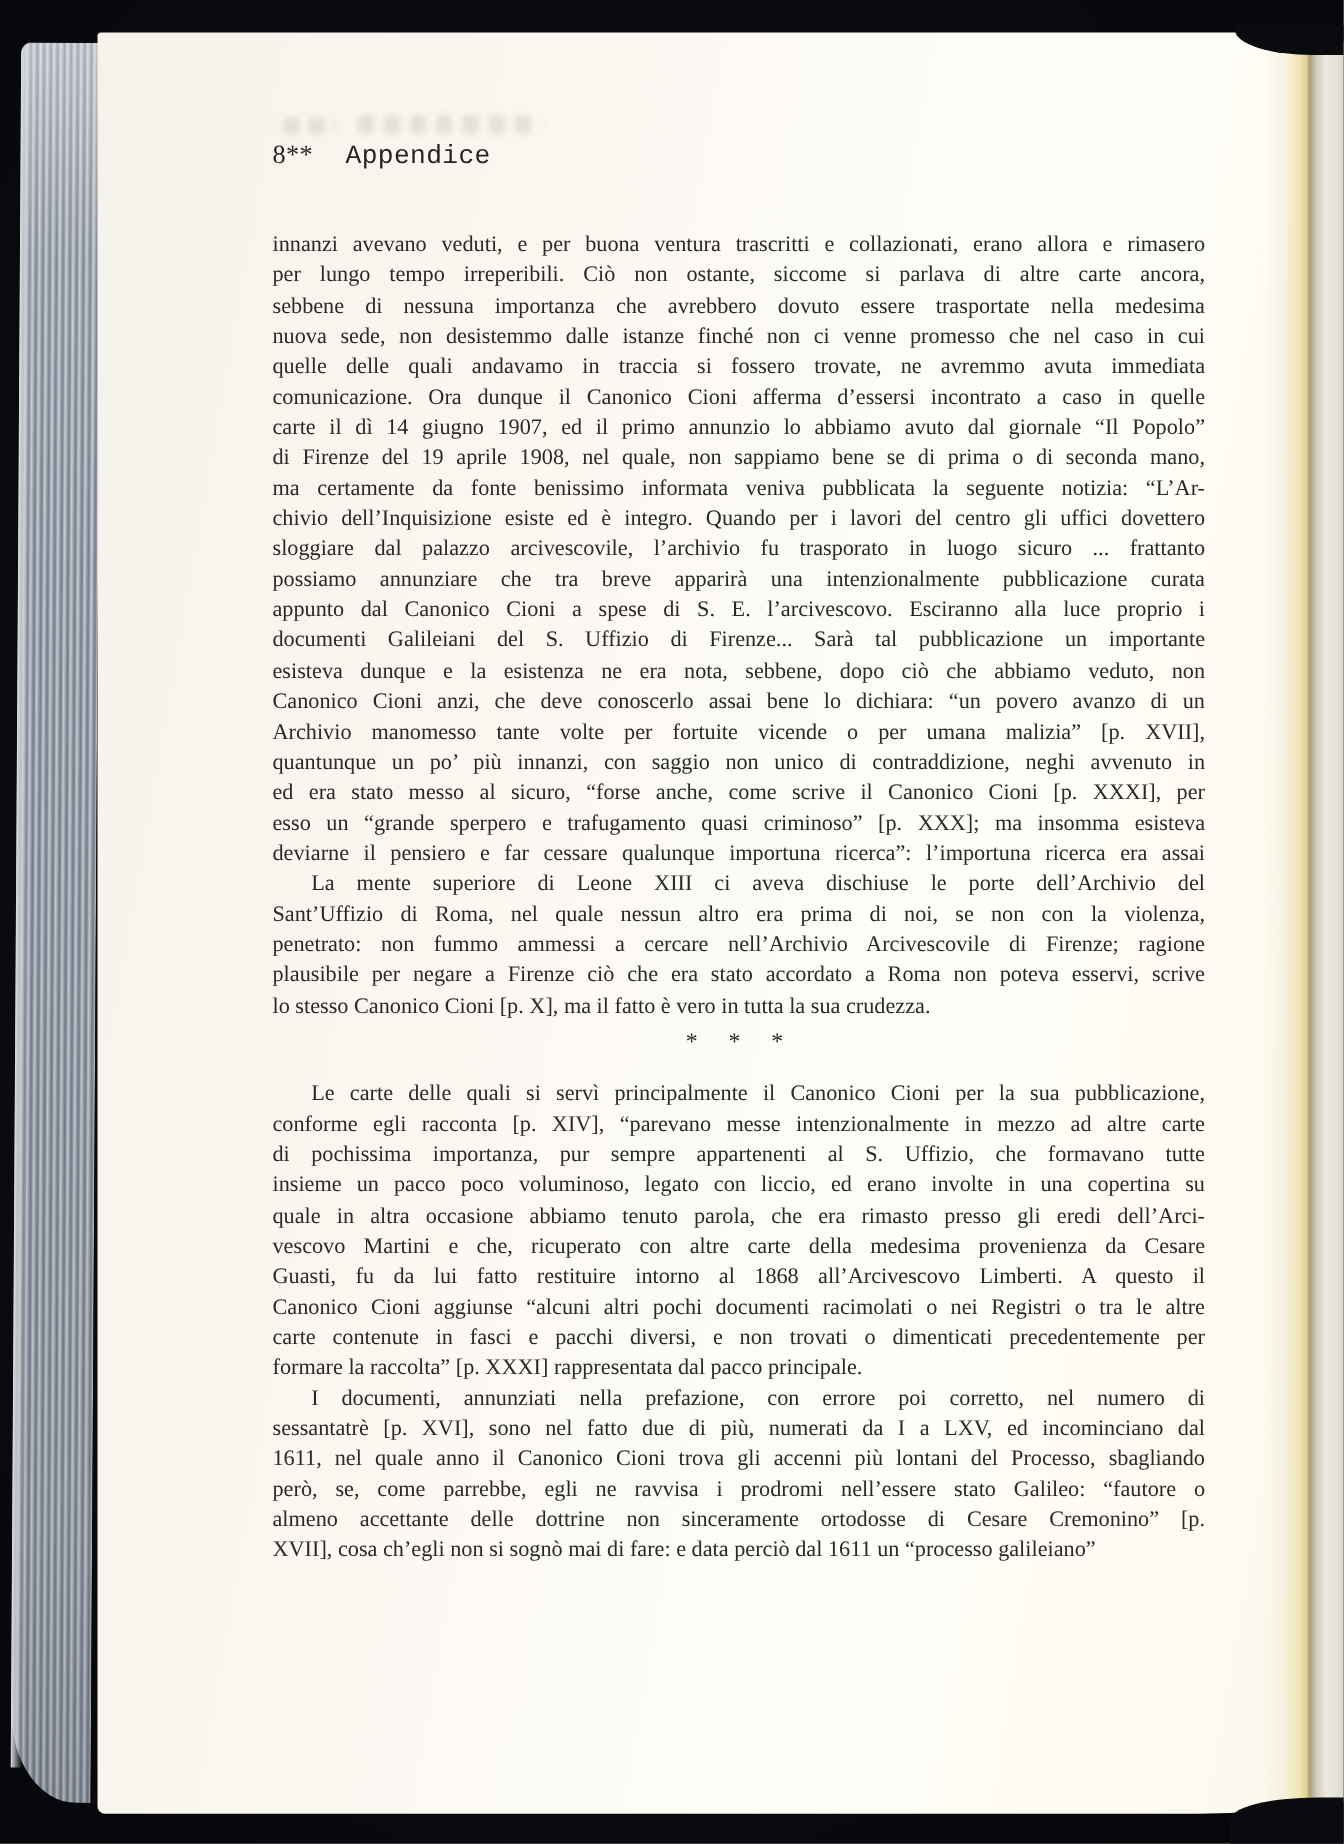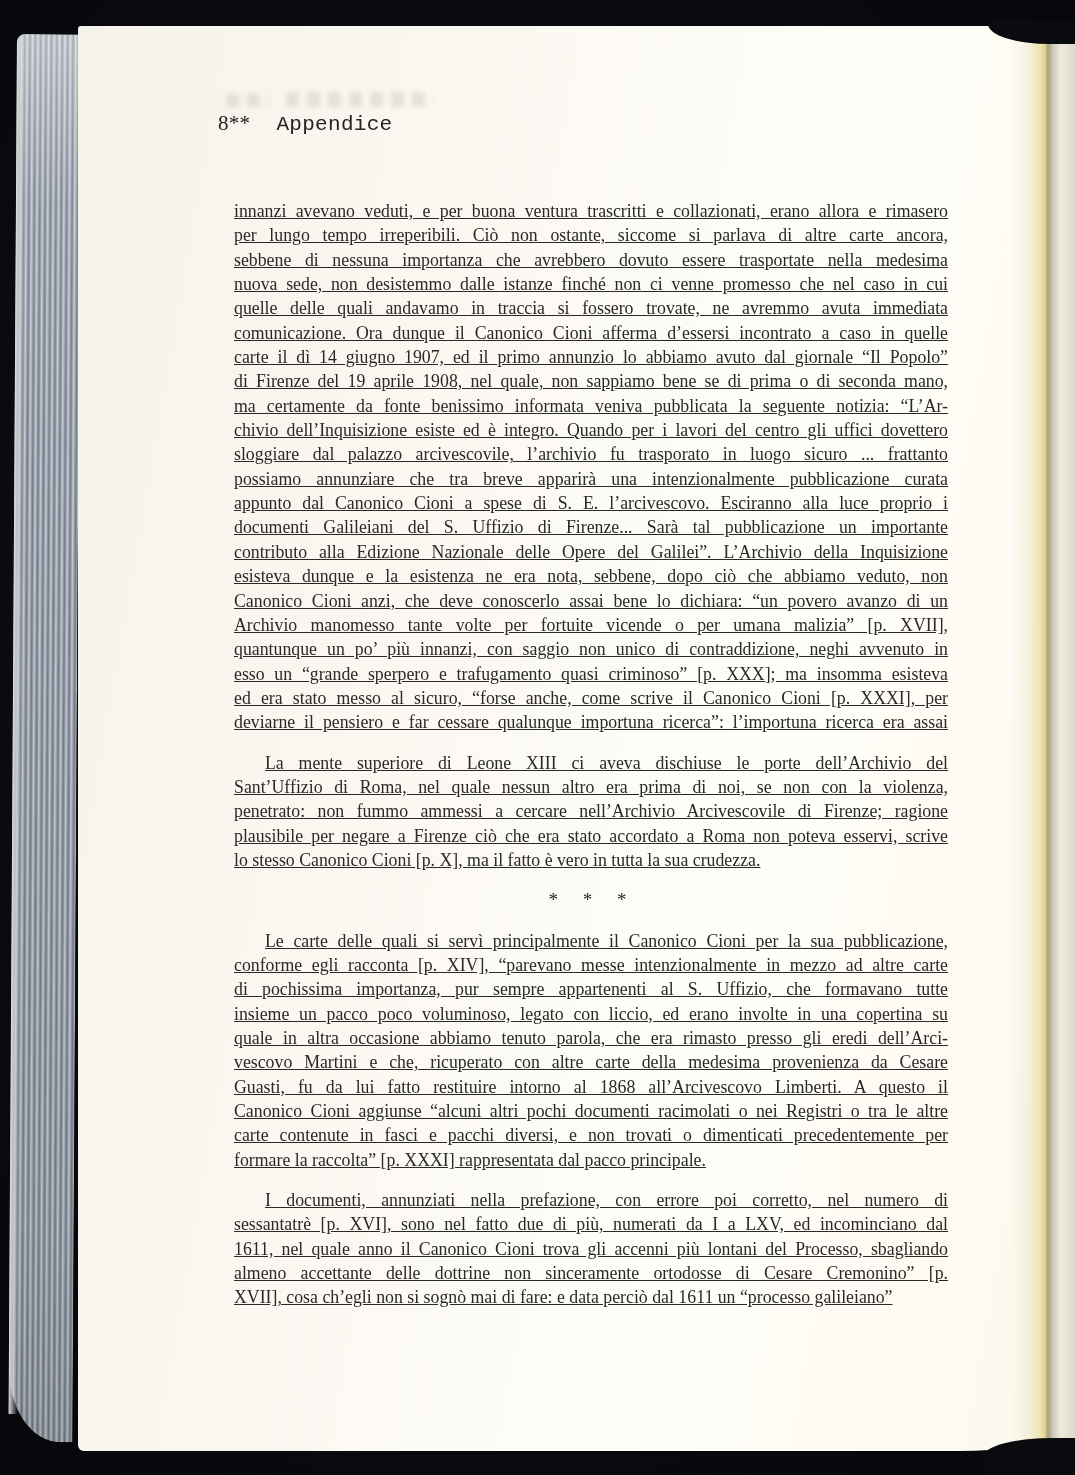--- a/index.html
+++ b/index.html
@@ -53,21 +53,21 @@
   
   .page-header{
     position:absolute;left:218px;top:111px;width:746px;
     font-size:21px;color:#262420;letter-spacing:0.3px;
   }
   .page-header .htitle{margin-left:26px;font-family:Liberation Mono, monospace;}
   .body-text{
     position:absolute;left:218px;top:183px;width:746px;
     font-size:17.8px;line-height:24.35px;color:#2b2924;
   }
-  .paragraph{margin:16px;text-decoration:underline;}
+  .paragraph{margin:0;}
   .tl{text-align:justify;text-align-last:justify;}
   .tl.last{text-align-last:left;}
   .tl.ind{text-indent:31px;}
   .separator{
     text-align:center;font-size:19px;letter-spacing:7px;word-spacing:6px;
     margin:6px 0 16px 0;color:#2b2924;
   }
 </style>
 </head>
 <body>
@@ -95,27 +95,26 @@
         <div class="tl">quelle delle quali andavamo in traccia si fossero trovate, ne avremmo avuta immediata</div>
         <div class="tl">comunicazione. Ora dunque il Canonico Cioni afferma d’essersi incontrato a caso in quelle</div>
         <div class="tl">carte il dì 14 giugno 1907, ed il primo annunzio lo abbiamo avuto dal giornale “Il Popolo”</div>
         <div class="tl">di Firenze del 19 aprile 1908, nel quale, non sappiamo bene se di prima o di seconda mano,</div>
         <div class="tl">ma certamente da fonte benissimo informata veniva pubblicata la seguente notizia: “L’Ar-</div>
         <div class="tl">chivio dell’Inquisizione esiste ed è integro. Quando per i lavori del centro gli uffici dovettero</div>
         <div class="tl">sloggiare dal palazzo arcivescovile, l’archivio fu trasporato in luogo sicuro ... frattanto</div>
         <div class="tl">possiamo annunziare che tra breve apparirà una intenzionalmente pubblicazione curata</div>
         <div class="tl">appunto dal Canonico Cioni a spese di S. E. l’arcivescovo. Esciranno alla luce proprio i</div>
         <div class="tl">documenti Galileiani del S. Uffizio di Firenze... Sarà tal pubblicazione un importante</div>
-        <div class="tl">contributo alla Edizione Nazionale delle Opere del Galilei”. L’Archivio della Inquisizione</div>
         <div class="tl">esisteva dunque e la esistenza ne era nota, sebbene, dopo ciò che abbiamo veduto, non</div>
         <div class="tl">Canonico Cioni anzi, che deve conoscerlo assai bene lo dichiara: “un povero avanzo di un</div>
         <div class="tl">Archivio manomesso tante volte per fortuite vicende o per umana malizia” [p. XVII],</div>
         <div class="tl">quantunque un po’ più innanzi, con saggio non unico di contraddizione, neghi avvenuto in</div>
+        <div class="tl">ed era stato messo al sicuro, “forse anche, come scrive il Canonico Cioni [p. XXXI], per</div>
         <div class="tl">esso un “grande sperpero e trafugamento quasi criminoso” [p. XXX]; ma insomma esisteva</div>
-        <div class="tl">ed era stato messo al sicuro, “forse anche, come scrive il Canonico Cioni [p. XXXI], per</div>
         <div class="tl">deviarne il pensiero e far cessare qualunque importuna ricerca”: l’importuna ricerca era assai</div>
       </div>
       <div class="paragraph">
         <div class="tl ind">La mente superiore di Leone XIII ci aveva dischiuse le porte dell’Archivio del</div>
         <div class="tl">Sant’Uffizio di Roma, nel quale nessun altro era prima di noi, se non con la violenza,</div>
         <div class="tl">penetrato: non fummo ammessi a cercare nell’Archivio Arcivescovile di Firenze; ragione</div>
         <div class="tl">plausibile per negare a Firenze ciò che era stato accordato a Roma non poteva esservi, scrive</div>
         <div class="tl last">lo stesso Canonico Cioni [p. X], ma il fatto è vero in tutta la sua crudezza.</div>
       </div>
     </div>
@@ -130,17 +129,18 @@
         <div class="tl">vescovo Martini e che, ricuperato con altre carte della medesima provenienza da Cesare</div>
         <div class="tl">Guasti, fu da lui fatto restituire intorno al 1868 all’Arcivescovo Limberti. A questo il</div>
         <div class="tl">Canonico Cioni aggiunse “alcuni altri pochi documenti racimolati o nei Registri o tra le altre</div>
         <div class="tl">carte contenute in fasci e pacchi diversi, e non trovati o dimenticati precedentemente per</div>
         <div class="tl last">formare la raccolta” [p. XXXI] rappresentata dal pacco principale.</div>
       </div>
       <div class="paragraph">
         <div class="tl ind">I documenti, annunziati nella prefazione, con errore poi corretto, nel numero di</div>
         <div class="tl">sessantatrè [p. XVI], sono nel fatto due di più, numerati da I a LXV, ed incominciano dal</div>
         <div class="tl">1611, nel quale anno il Canonico Cioni trova gli accenni più lontani del Processo, sbagliando</div>
+        <div class="tl">però, se, come parrebbe, egli ne ravvisa i prodromi nell’essere stato Galileo: “fautore o</div>
         <div class="tl">almeno accettante delle dottrine non sinceramente ortodosse di Cesare Cremonino” [p.</div>
         <div class="tl last">XVII], cosa ch’egli non si sognò mai di fare: e data perciò dal 1611 un “processo galileiano”</div>
       </div>
     </div>
 </div>
 
 </body></html>

